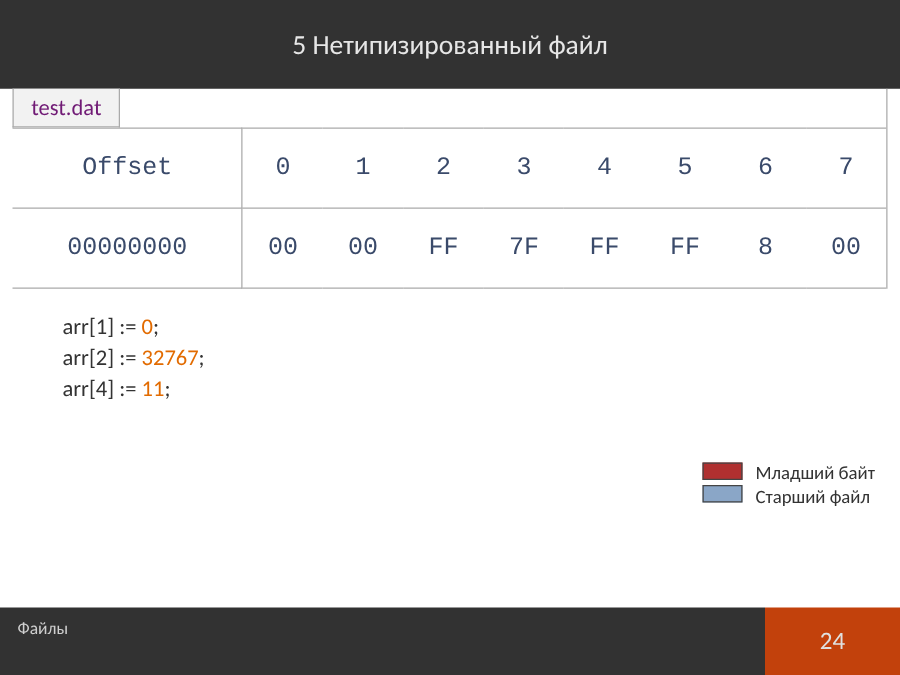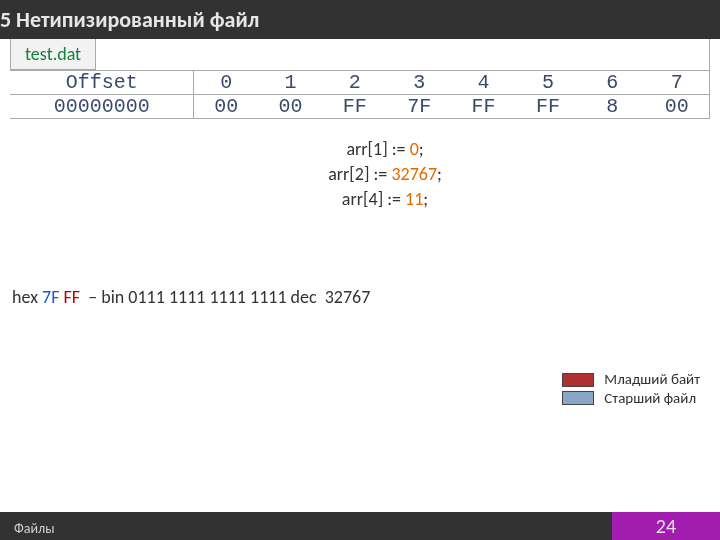--- a/index.html
+++ b/index.html
@@ -10,106 +10,105 @@
     font-family: Calibri, Arial, sans-serif;
     background: #fff;
     color: #333;
     position: relative;
     overflow: hidden;
   }
   .header {
     background: #323232;
     color: #e6e6e6;
     font-size: 22px;
-    padding: 6px 0;
-    text-align: left;
-    font-weight: 700;
+    padding: 22px 0;
+    text-align: center;
+    font-weight: 400;
   }
   .hexviewer {
     margin: 0 10px 0 10px;
     border-right: 1px solid #aaa;
   }
   .filetab {
     display: inline-block;
     padding: 4px 14px;
     border-left: 1px solid #aaa;
     border-right: 1px solid #aaa;
     border-bottom: 1px solid #aaa;
     font-size: 18px;
     background: #f2f2f2;
-    color: #15803d;
+    color: #701a75;
   }
   table.hex {
     width: 100%;
     border-collapse: collapse;
     font-family: "Consolas","Courier New",monospace;
     font-size: 20px;
     color: #3a4a6a;
   }
   table.hex th, table.hex td {
     border-top: 1px solid #aaa;
     border-bottom: 1px solid #aaa;
-    padding: 0 0;
+    padding: 20px 0;
     text-align: center;
     font-weight: normal;
   }
   table.hex th:first-child, table.hex td:first-child {
     border-right: 1px solid #aaa;
     text-align: center;
     width: 160px;
   }
   table.hex th { width: 56px; }
   .code {
     margin: 18px 0 0 50px;
     font-size: 18px;
     line-height: 1.4;
-    text-align: center;
   }
   .code .num { color: #e26b00; }
   .code-line span.sep { color: #333; }
   .hexlines {
     margin: 22px 0 0 12px;
     font-size: 18px;
     line-height: 1.4;
     font-family: Calibri, Arial, sans-serif;
     white-space: pre;
   }
   .hexlines .hxblue { color: #1558d6; }
   .hexlines .hxred { color: #b80000; }
   .legend {
     position: absolute;
     right: 20px;
     top: 370px;
     display: flex;
     gap: 10px;
-    align-items: center;
+    align-items: flex-start;
     font-size: 15px;
   }
   .swatches { display: flex; flex-direction: column; gap: 4px; }
   .sw { width: 32px; height: 14px; border: 1px solid #444; }
   .sw-red { background: #b03030; }
   .sw-blue { background: #8aa6c7; }
   .legend-text { line-height: 1.25; }
   .footer {
     position: absolute;
     left: 0; bottom: 0;
     width: 100%;
-    height: 28px;
+    height: 54px;
     display: flex;
     border-radius: 15px;
   }
   .footer .left {
     background: #323232;
     color: #cfcfcf;
     font-size: 14px;
     padding: 8px 14px;
     flex: 0 0 85%;
   }
   .footer .right {
-    background: #a21caf;
+    background: #c2410c;
     color: #e0e0e0;
     display: flex;
     align-items: center;
     justify-content: center;
     font-size: 20px;
     flex: 1;
   }
 </style>
 </head>
 <body>
@@ -146,21 +145,20 @@
     </table>
 </div>
 
 <div class="code">
   <div class="code-line"><span>arr[1] := </span><span class="num">0</span><span class="sep">;</span></div>
   <div class="code-line"><span>arr[2] := </span><span class="num">32767</span><span class="sep">;</span></div>
   <div class="code-line"><span>arr[4] := </span><span class="num">11</span><span class="sep">;</span></div>
 </div>
 
 <div class="hexlines">
-  <div><span>hex </span><span class="hxblue">7F</span><span> </span><span class="hxred">FF</span><span>  – bin 0111 1111 1111 1111 dec  32767</span></div>
   
 </div>
 
 <div class="legend">
   <div class="swatches">
     <div class="sw sw-red"></div>
     <div class="sw sw-blue"></div>
   </div>
   <div class="legend-text">
     <div>Младший байт</div>

